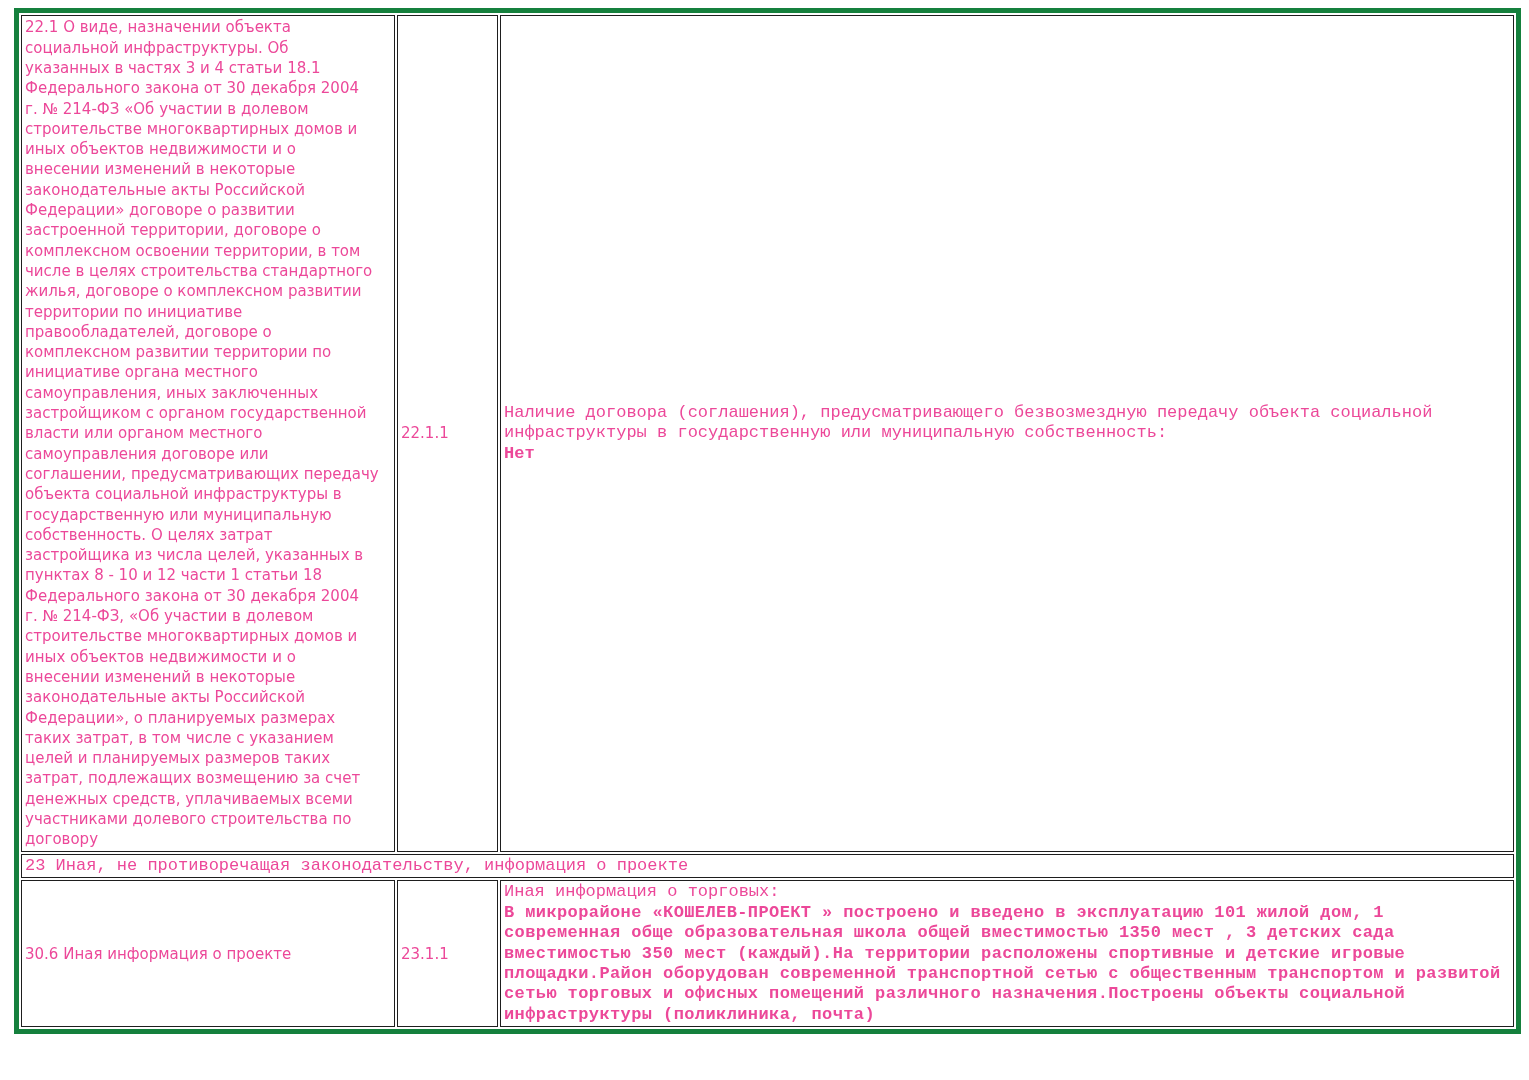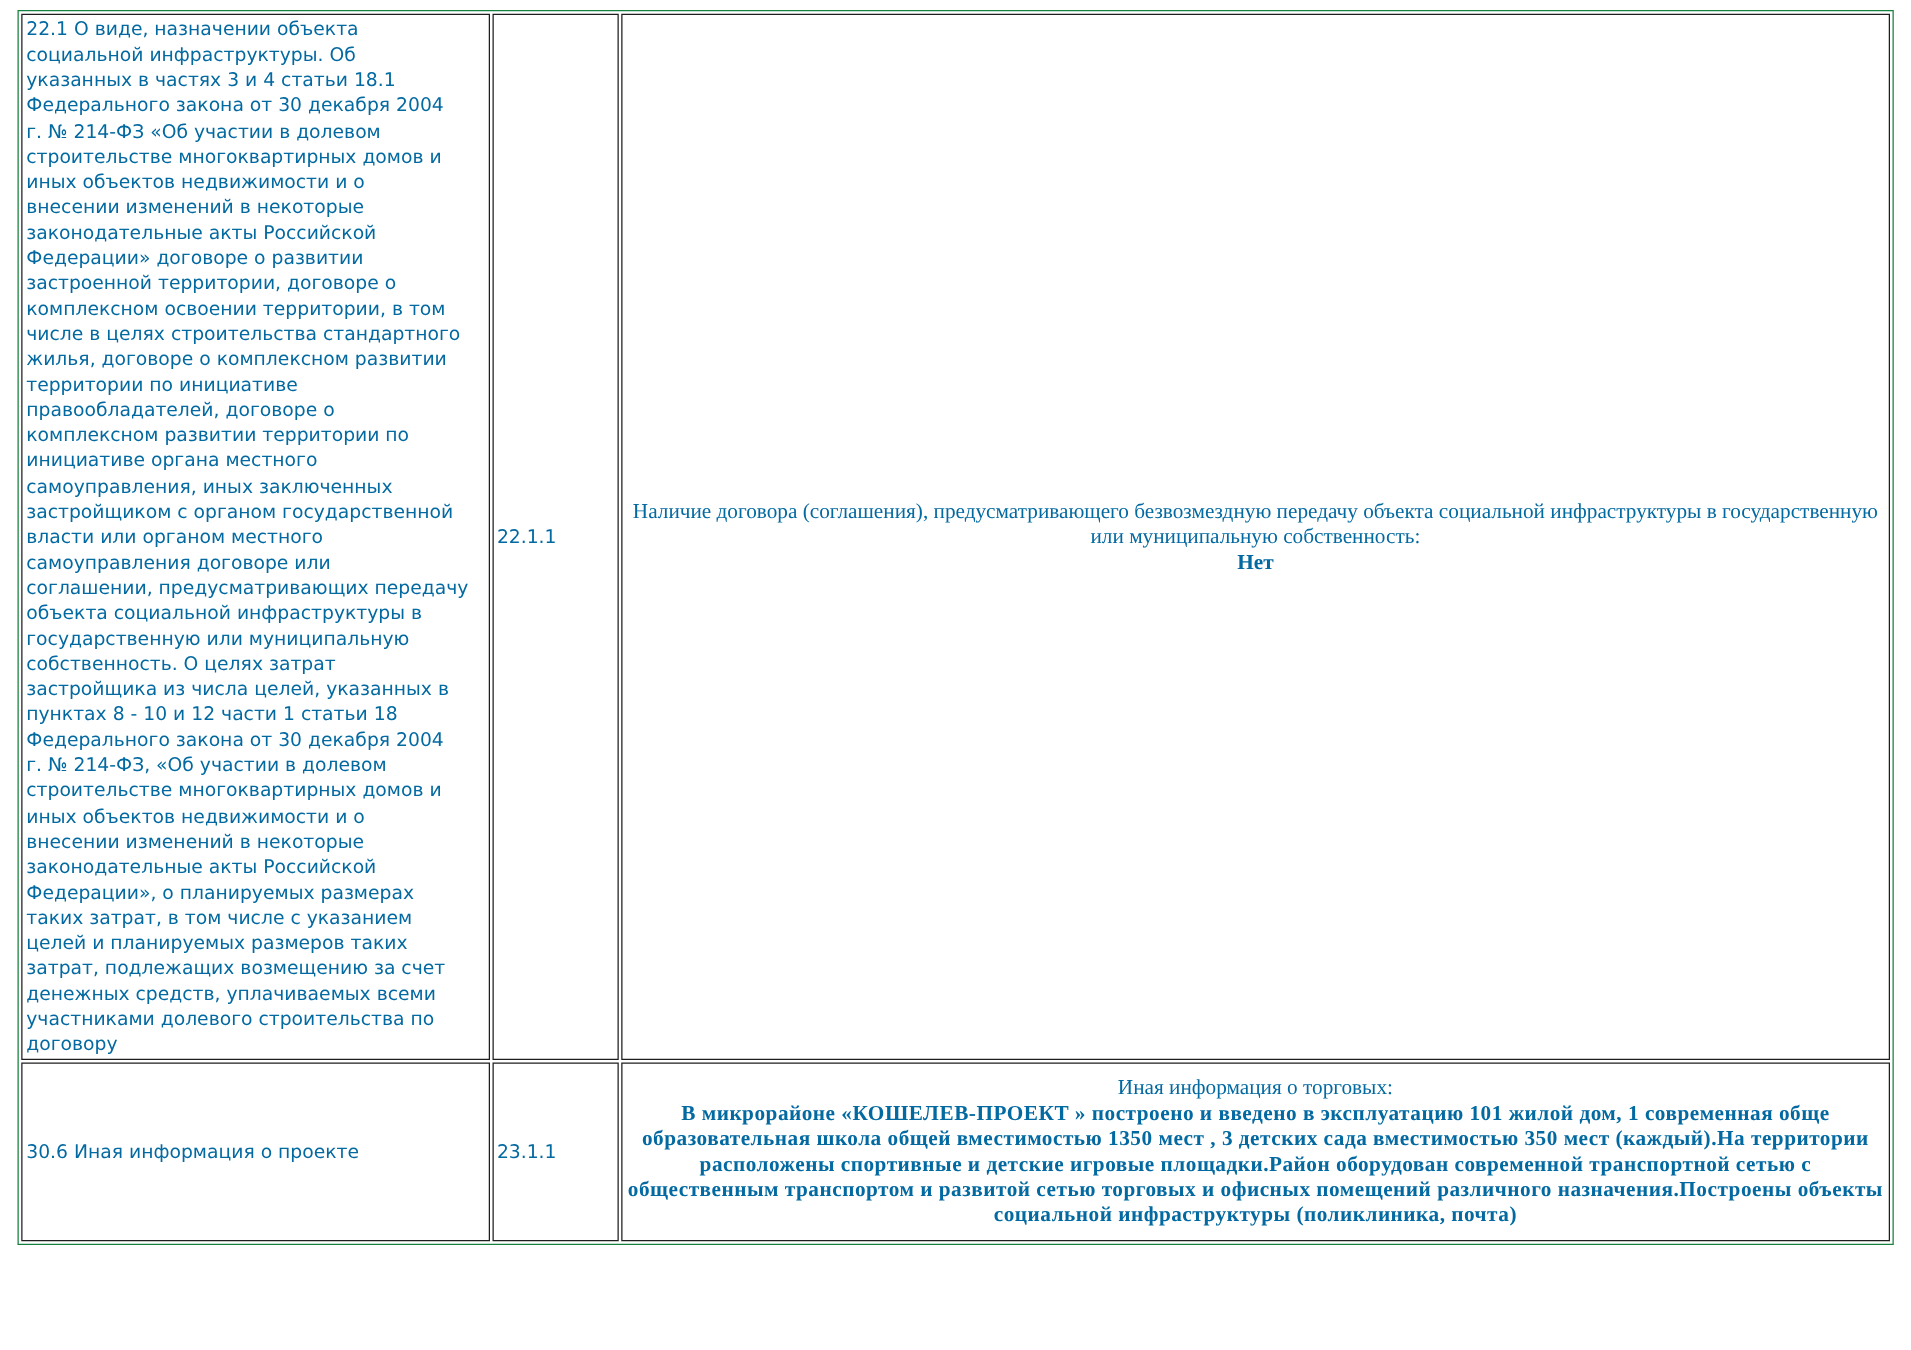--- a/index.html
+++ b/index.html
@@ -11,43 +11,42 @@
     overflow: hidden;
   }
   .doc-table {
     position: absolute;
     left: 14px;
     top: 8px;
     width: 1501px;
     border-collapse: separate;
     border-spacing: 2px;
     table-layout: fixed;
-    border: 1px solid #15803d;
+    border: 5px solid #15803d;
     background: #ffffff;
-    color: #0369a1;
+    color: #ec4899;
   }
   .doc-table td {
     border: 1px solid #1e1e1e;
     padding: 1px 3px;
     vertical-align: middle;
     background: #ffffff;
     overflow: hidden;
   }
   
   .f-wide {
     font-family: "DejaVu Sans", sans-serif;
     font-size: 15px;
     line-height: 20.3px;
   }
   
   .f-narrow {
-    font-family: Liberation Serif, serif;
+    font-family: Liberation Mono, monospace;
     font-size: 17px;
     line-height: 20.4px;
-    text-align: center;
   }
   .multiline { white-space: pre-line; }
   .cell-top { vertical-align: top; }
   .bold-block {
     font-weight: 700;
     letter-spacing: 0.4px;
     white-space: pre-line;
   }
   .bold-inline {
     font-weight: 700;
@@ -109,20 +108,23 @@
 денежных средств, уплачиваемых всеми
 участниками долевого строительства по
 договору</td>
       <td class="f-wide">22.1.1</td>
       <td class="f-narrow">
         <div class="multiline">Наличие договора (соглашения), предусматривающего безвозмездную передачу объекта социальной инфраструктуры в государственную или муниципальную собственность:</div>
         <div class="bold-inline">Нет</div>
       </td>
     </tr>
 
+    <tr class="row-23">
+      <td class="f-narrow" colspan="3">23 Иная, не противоречащая законодательству, информация о проекте</td>
+    </tr>
 
     <tr class="row-231">
       <td class="f-wide">30.6 Иная информация о проекте</td>
       <td class="f-wide">23.1.1</td>
       <td class="f-narrow cell-top">
         <div>Иная информация о торговых:</div>
         <div class="bold-block">В микрорайоне «КОШЕЛЕВ-ПРОЕКТ » построено и введено в эксплуатацию 101 жилой дом, 1 современная обще образовательная школа общей вместимостью 1350 мест , 3 детских сада вместимостью 350 мест (каждый).На территории расположены спортивные и детские игровые площадки.Район оборудован современной транспортной сетью с общественным транспортом и развитой сетью торговых и офисных помещений различного назначения.Построены объекты социальной инфраструктуры (поликлиника, почта)</div>
       </td>
     </tr>
 

